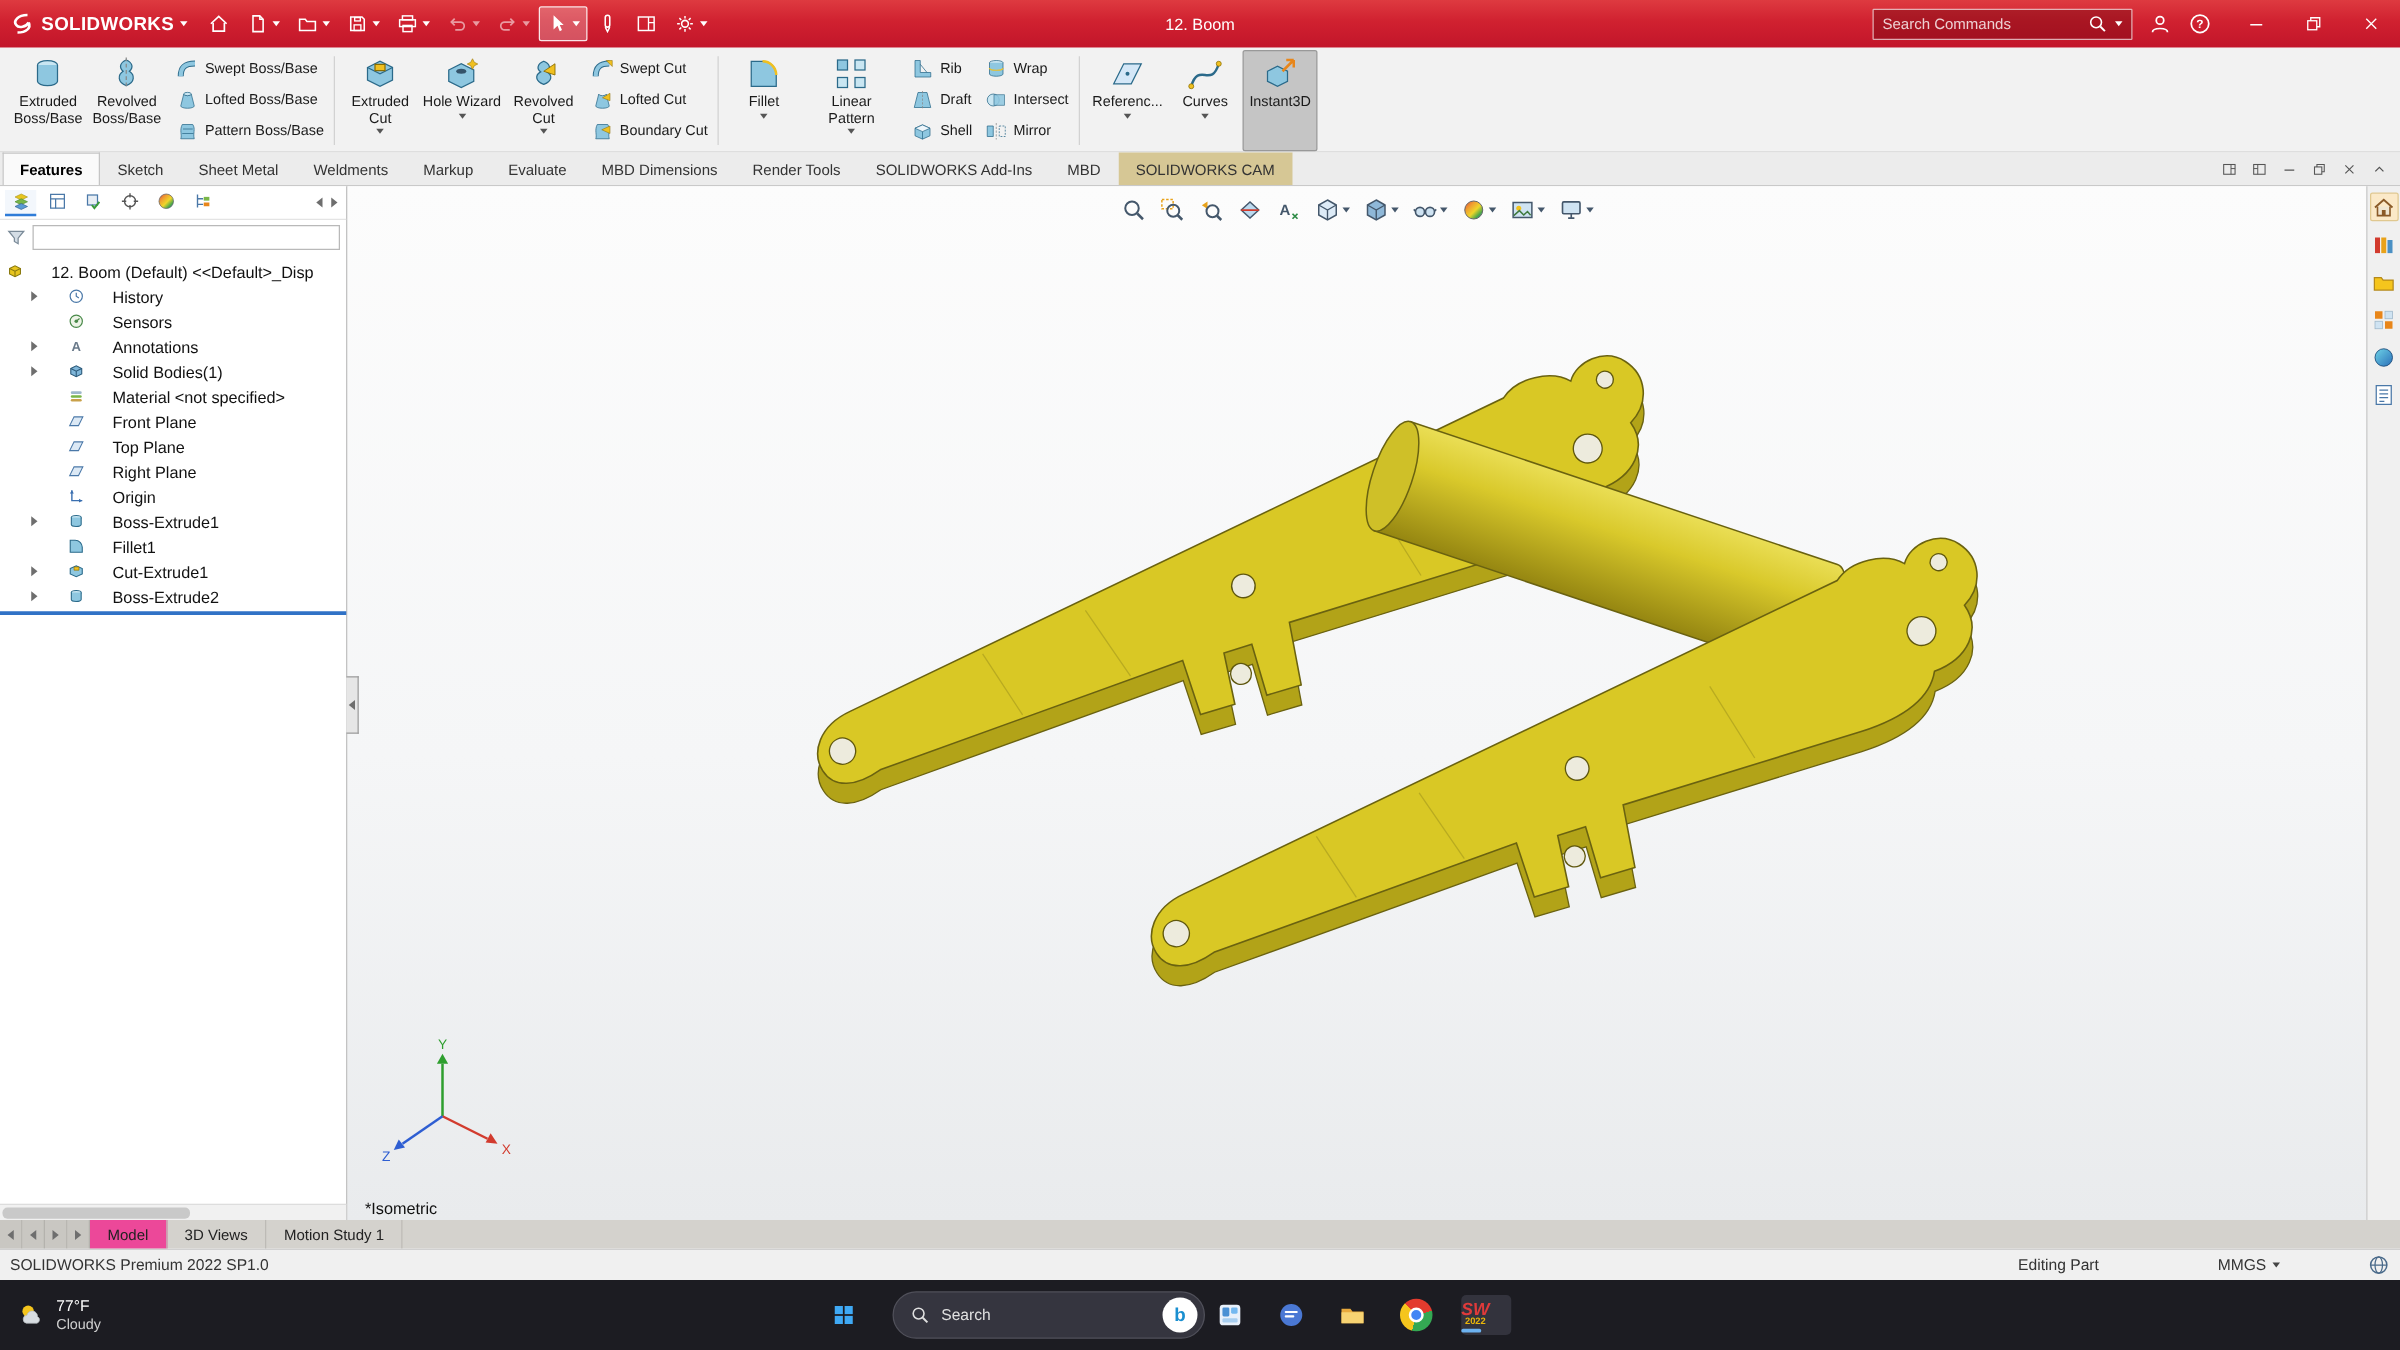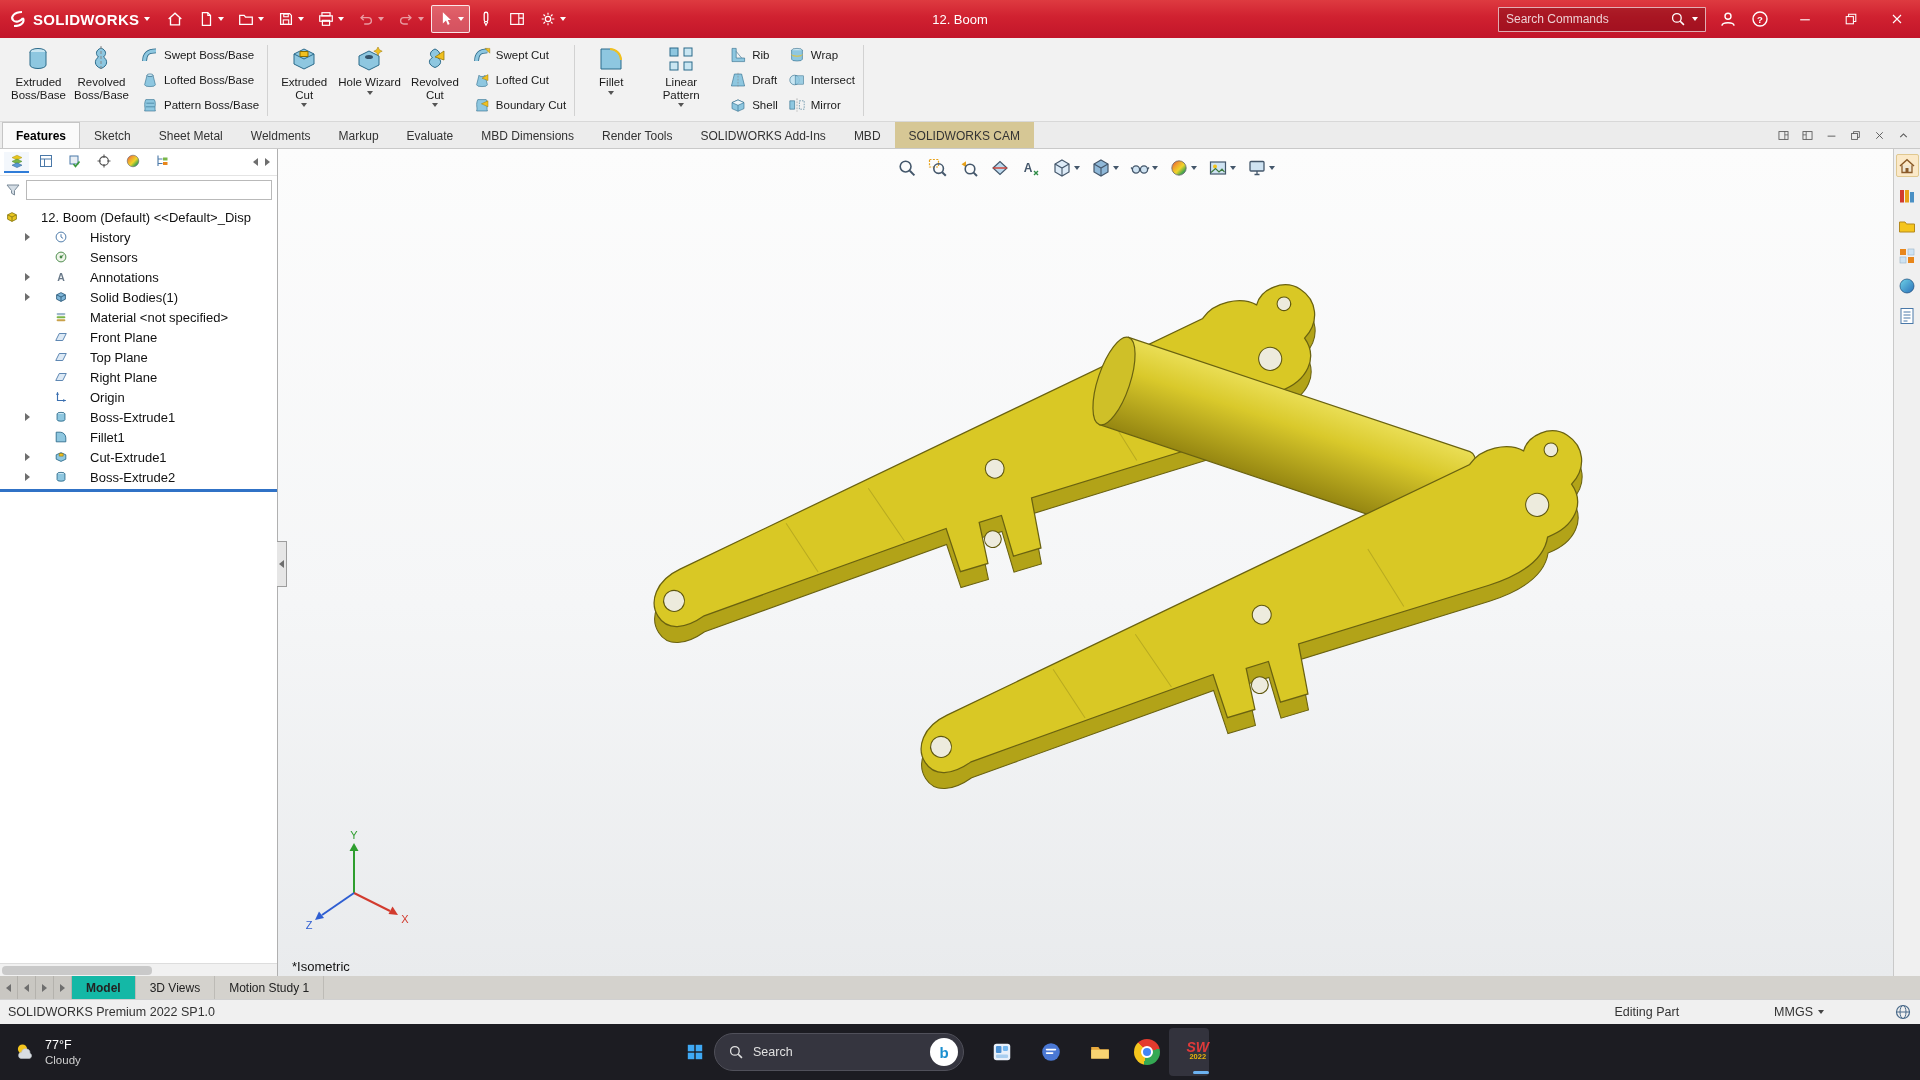--- a/index.html
+++ b/index.html
@@ -72,35 +72,35 @@
 
 
 #taskpane{position:absolute;top:149px;right:0;width:27px;height:827px;background:#f0f0f0;border-left:1px solid #c9c9c9;display:flex;flex-direction:column;align-items:center;gap:7px;padding-top:5px}
 .tpbtn{width:23px;height:23px;display:flex;align-items:center;justify-content:center;border-radius:2px}
 .tpbtn.first{background:#fbe9c8;border:1px solid #e0c890}
 
 
 #bottombar{position:absolute;top:976px;left:0;width:1920px;height:23px;background:#d4d2cd;display:flex;align-items:stretch}
 .navb{width:18px;display:flex;align-items:center;justify-content:center;background:#c9c7c2;border-right:1px solid #b4b2ad;color:#555}
 .dtab{display:flex;align-items:center;padding:0 14px;font-size:12px;color:#222;border-right:1px solid #bdbbb6}
-.dtab.active{background:#14b8a6;font-weight:700}
+.dtab.active{background:#ec4899;font-weight:400}
 
 
 #statusbar{position:absolute;top:999px;left:0;width:1920px;height:25px;background:#f0f0f0;border-top:1px solid #d0d0d0;display:flex;align-items:center;font-size:12.5px;color:#333;padding:0 8px}
 .sb-right{margin-left:auto;display:flex;align-items:center}
 .sb-mode{margin-right:95px}
 .sb-units{display:flex;align-items:center;gap:5px;margin-right:70px}
 
 
 #taskbar{position:absolute;top:1024px;left:0;width:1920px;height:56px;background:#1c1c22;color:#fff;display:flex;align-items:center}
 .weather{display:flex;align-items:center;gap:9px;padding:0 14px;height:100%}
 .weather .t1{font-size:12.5px;line-height:15px}
 .weather .t2{font-size:11.5px;line-height:14px;color:#cfcfcf}
 .tb-center{position:absolute;left:665px;display:flex;align-items:center;gap:9px;height:56px}
-.tkicon{position:relative;width:40px;height:48px;display:flex;flex-direction:column;align-items:flex-end;justify-content:center;border-radius:4px}
+.tkicon{position:relative;width:40px;height:32px;display:flex;flex-direction:column;align-items:flex-start;justify-content:center;border-radius:4px}
 .tkicon.active{background:#33333d}
 .tkicon .runbar{position:absolute;bottom:2px;width:16px;height:3px;border-radius:2px;background:#6cb2f0}
 .searchpill{display:flex;align-items:center;gap:9px;width:250px;height:38px;border-radius:19px;background:#35353f;border:1px solid #50505a;padding:0 5px 0 13px;color:#e0e0e0;font-size:12.5px}
 .searchpill .bing{margin-left:auto;width:28px;height:28px;border-radius:50%;background:#fff;display:flex;align-items:center;justify-content:center;color:#1a8fd0;font-weight:700;font-size:15px}
 .chrome{width:26px;height:26px;border-radius:50%;background:conic-gradient(from -45deg,#e33b2e 0 120deg,#34a853 0 240deg,#f5c51d 0 360deg);display:flex;align-items:center;justify-content:center}
 .chrome .inner{width:12px;height:12px;border-radius:50%;background:#4285f4;border:2.5px solid #fff}
 .swtile{display:flex;flex-direction:column;align-items:center;line-height:9px}
 .swtile .sw{color:#e03a3a;font-weight:700;font-style:italic;font-size:14px}
 .swtile .yr{color:#e8b50a;font-size:7.5px;font-weight:700}
 .tray{margin-left:auto;display:flex;align-items:center;gap:13px;height:100%;padding-right:12px}
@@ -733,20 +733,42 @@
         <span>Intersect</span>
       </div>
     <div class="rbS">
         <svg class="i18">
           <use href="#s-mirror"></use>
         </svg>
         <span>Mirror</span>
       </div>
   </div>
   <div class="rsep"></div>
+  <div class="rgroup">
+    <div class="rbL">
+        <svg class="i30">
+          <use href="#s-ref"></use>
+        </svg>
+        <span class="lbl">Referenc...</span>
+        <span class="cdown" style="color:#555"></span>
+      </div>
+    <div class="rbL">
+        <svg class="i30">
+          <use href="#s-curves"></use>
+        </svg>
+        <span class="lbl">Curves</span>
+        <span class="cdown" style="color:#555"></span>
+      </div>
+    <div class="rbL active">
+        <svg class="i30">
+          <use href="#s-i3d"></use>
+        </svg>
+        <span class="lbl">Instant3D</span>
+      </div>
+  </div>
 </div>
 
 <div id="tabbar">
   <div class="tab active">Features</div>
   <div class="tab">Sketch</div>
   <div class="tab">Sheet Metal</div>
   <div class="tab">Weldments</div>
   <div class="tab">Markup</div>
   <div class="tab">Evaluate</div>
   <div class="tab">MBD Dimensions</div>

